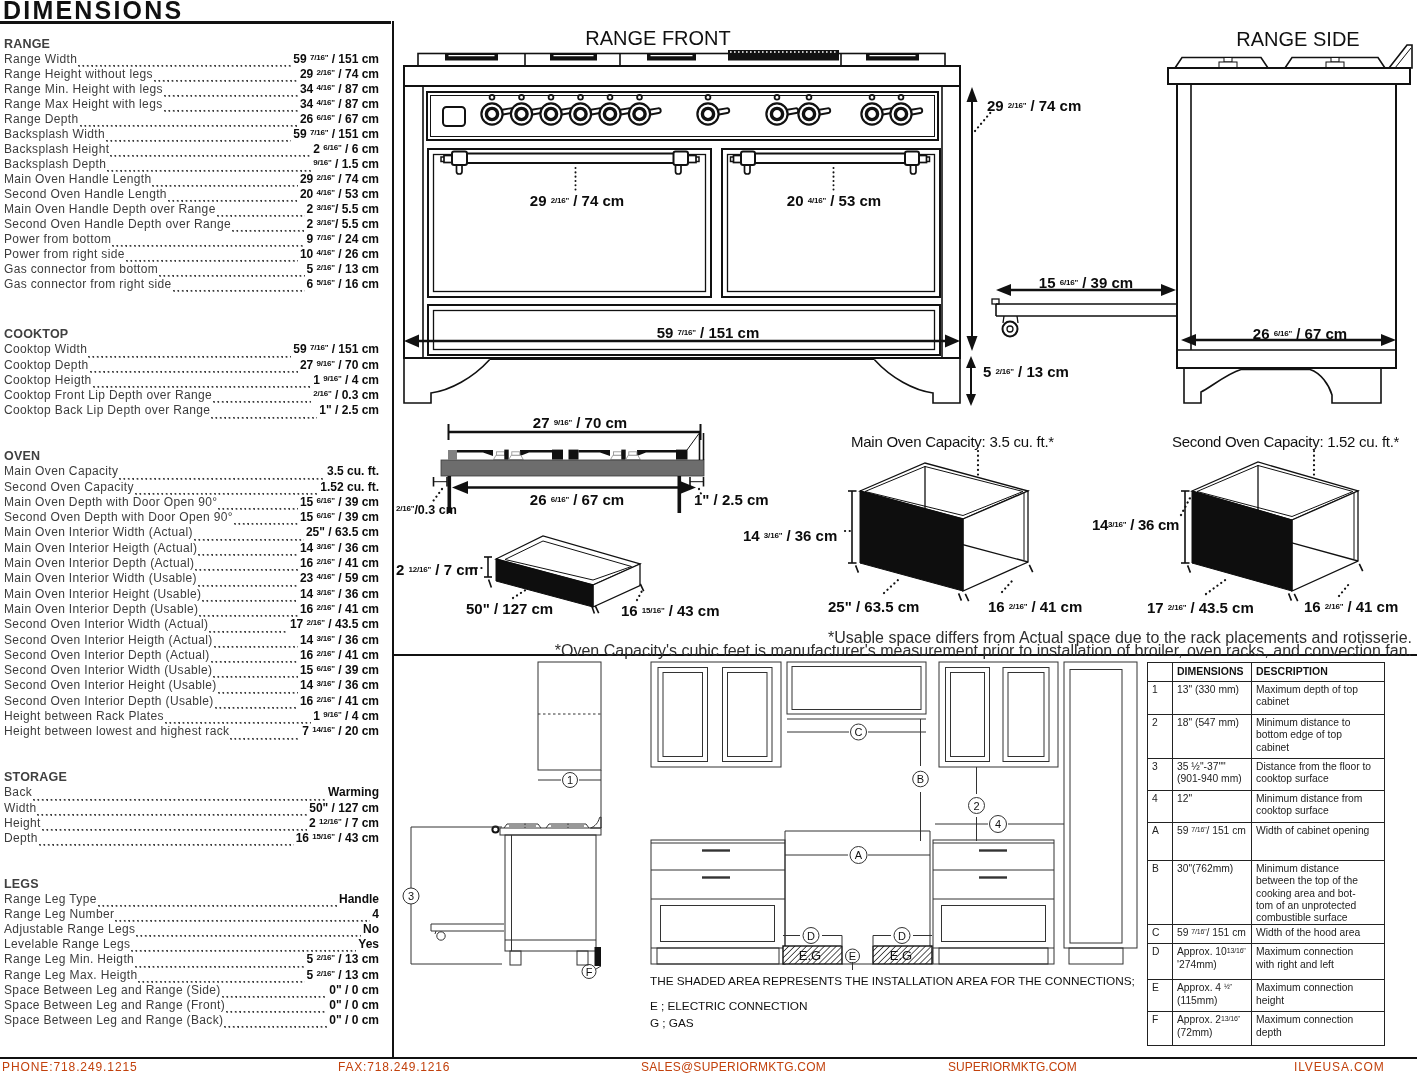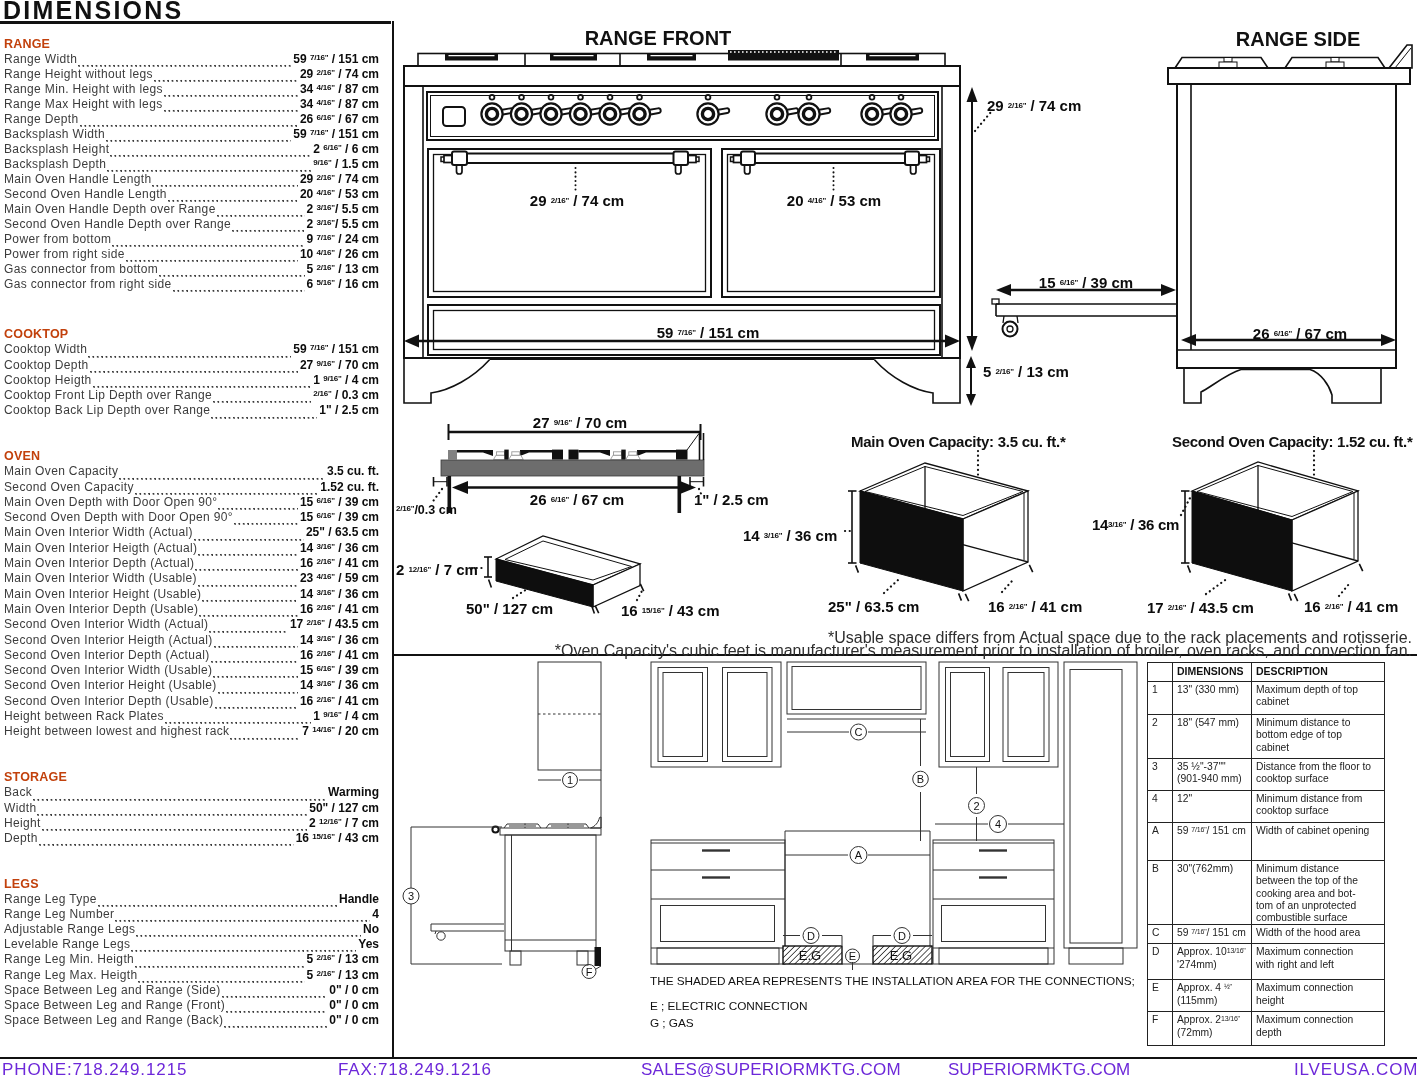--- a/index.html
+++ b/index.html
@@ -1,42 +1,42 @@
 <!DOCTYPE html>
 <html><head><meta charset="utf-8"><style>
 html,body{margin:0;padding:0}
 body{width:1417px;height:1080px;position:relative;background:#fff;overflow:hidden;
   font-family:"Liberation Sans",sans-serif;-webkit-font-smoothing:antialiased}
 .abs{position:absolute}
 #title{left:3px;top:-4px;font-size:25px;font-weight:700;letter-spacing:2.2px;color:#111}
 .hline,.vline{background:#111}
 .sec{position:absolute;left:4px;width:375px;font-size:12px;color:#3c3c3c}
-.sec h3{font-size:12.5px;font-weight:700;color:#c2410c;margin:0;letter-spacing:.2px}
+.sec h3{font-size:12.5px;font-weight:700;color:#404040;margin:0;letter-spacing:.2px}
 .r{display:flex;align-items:flex-end}
 .l{white-space:nowrap;letter-spacing:.35px}
 .d{flex:1;min-width:5px;margin:0 2px 0 1px;align-self:flex-end;height:9px;
   background-image:radial-gradient(circle at 1px 7.6px,#3c3c3c .95px,transparent 1.15px);
   background-size:4.4px 9px;background-repeat:repeat-x}
 .v{font-weight:700;color:#0c0c0c;white-space:nowrap}
 .v i,.dim i{font-style:normal;font-size:8px;vertical-align:3px;letter-spacing:-.2px;line-height:5px}
 #tbl i{font-style:normal;font-size:7px;vertical-align:2.5px;letter-spacing:-.2px;line-height:5px}
 .dim{position:absolute;font-weight:700;color:#0c0c0c;font-size:15px;white-space:nowrap}
 .dim.c{transform:translateX(-50%)}
 .dim.sm{font-size:12.5px}
-.dt{position:absolute;font-weight:700;color:#111;white-space:nowrap}
+.dt{position:absolute;font-weight:400;color:#111;white-space:nowrap}
 .note{position:absolute;font-size:16px;color:#2e2e2e;white-space:nowrap;transform:translateX(-100%)}
 .leg{position:absolute;font-size:11.8px;color:#111;white-space:nowrap;letter-spacing:-0.05px}
 #tbl{position:absolute;left:1147px;top:662px;border-collapse:collapse;table-layout:fixed;
   font-size:10.3px;color:#222;line-height:12.3px}
 #tbl td{border:1px solid #222;vertical-align:top;padding:2px 3px 0 4px;overflow:hidden}
 #tbl .c1{width:17px}
 #tbl .c2{width:71px}
 #tbl .c3{width:125px}
 #tbl .hd{font-weight:700;color:#111;font-size:10.5px}
-.ft{position:absolute;top:1060px;font-size:17px;color:#6d28d9;white-space:nowrap}
+.ft{position:absolute;top:1060px;font-size:12px;color:#c2410c;white-space:nowrap}
 </style></head>
 <body>
 
 <div id="title" class="abs">DIMENSIONS</div>
 
 <div class="hline abs" style="left:0;top:21px;width:391px;height:3px"></div>
 
 <div class="vline abs" style="left:392px;top:21px;width:2px;height:1037px"></div>
 
 <div class="hline abs" style="left:393px;top:654px;width:1024px;height:2px"></div>

